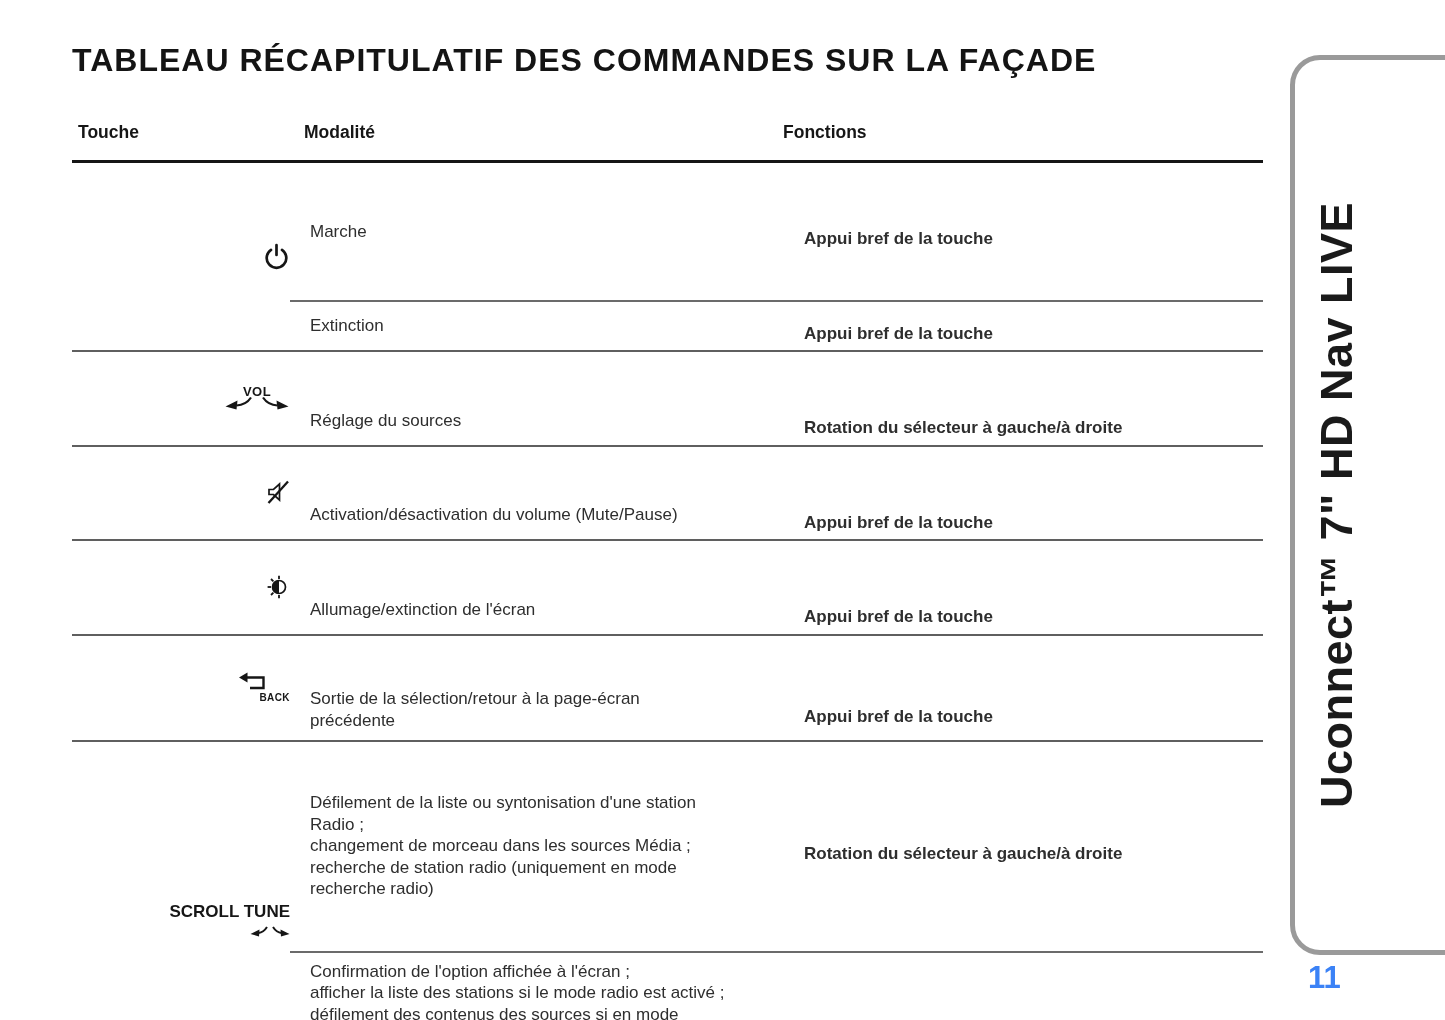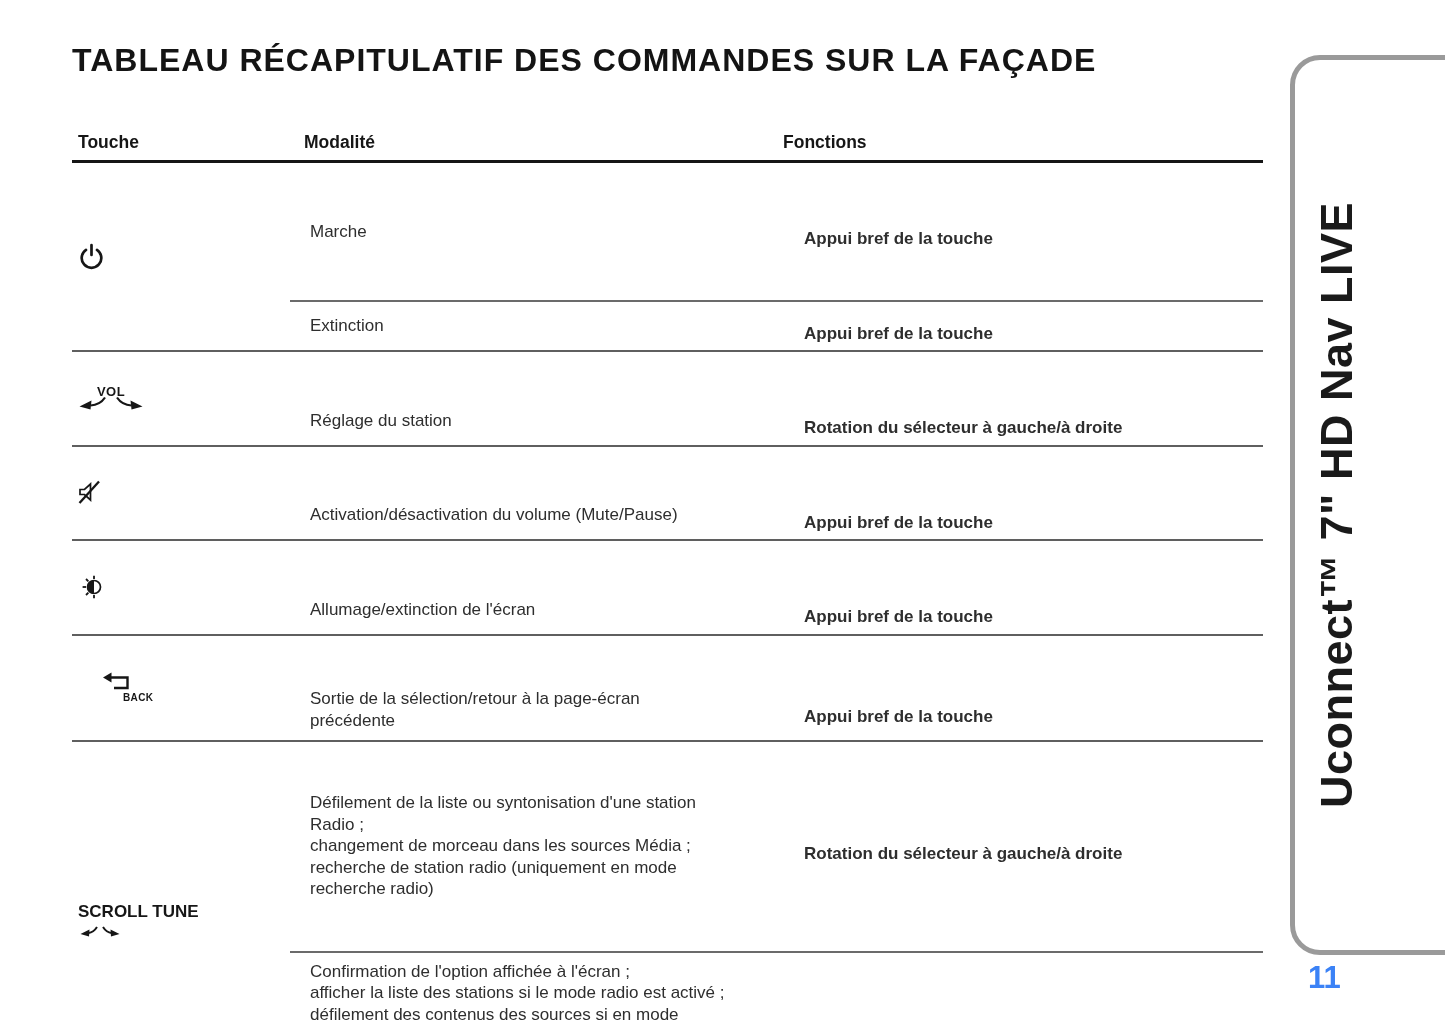--- a/index.html
+++ b/index.html
@@ -13,29 +13,29 @@
     font-size:32px; font-weight:bold; letter-spacing:1px;
     color:#141414; white-space:nowrap;
   }
   
   .cmd-table { position:absolute; left:72px; top:126px; width:1191px; }
   .thead {
     display:flex; height:34px; align-items:flex-end;
     border-bottom:3px solid #161616;
     font-weight:bold; font-size:17.5px; color:#161616;
   }
-  .hc { box-sizing:border-box; padding-bottom:7px; }
+  .hc { box-sizing:border-box; padding-bottom:17px; }
   .hc-touche { width:218px; padding-left:6px; }
   .hc-f { width:500px; padding-left:20px; }
   .hc-m { width:473px; padding-left:14px; }
 
   .group { display:flex; border-bottom:2px solid #5f5f5f; }
   .touche {
     width:218px; box-sizing:border-box; padding-left:6px;
-    display:flex; flex-direction:column; justify-content:center; align-items:flex-start;
+    display:flex; flex-direction:column; justify-content:center; align-items:flex-end;
   }
   .rows { width:973px; display:flex; flex-direction:column; }
   .subrow { display:flex; align-items:center; box-sizing:border-box;margin-top:44px; }
   .subrow + .subrow { border-top:2px solid #6b6b6b; }
   .cell-f, .cell-m {
     box-sizing:border-box; font-size:17px; line-height:21.5px;
     white-space:pre; color:#2e2e2e;
   }
   .cell-f { width:500px; padding:6px 0 6px 20px; }
   .cell-m { width:473px; padding:21px 0 6px 14px;font-weight:bold; }
@@ -110,21 +110,21 @@
           <svg width="66" height="15" viewBox="0 0 66 15" style="margin-top:-2px">
             <path d="M27 1.5 Q22 9 12.5 9.5" fill="none" stroke="#161616" stroke-width="2.2"></path>
             <polygon points="1.5,10.5 13.5,4.5 12.5,13.5" fill="#161616"></polygon>
             <path d="M39 1.5 Q44 9 53.5 9.5" fill="none" stroke="#161616" stroke-width="2.2"></path>
             <polygon points="64.5,10.5 52.5,4.5 53.5,13.5" fill="#161616"></polygon>
           </svg>
         </span>
       </div>
       <div class="rows">
         <div class="subrow mh34">
-          <div class="cell-f">Réglage du station</div>
+          <div class="cell-f">Réglage du sources</div>
           <div class="cell-m">Rotation du sélecteur à gauche/à droite</div>
         </div>
       </div>
     </div>
 
     <div class="group">
       <div class="touche">
         <span class="icon">
           <svg width="23" height="27" viewBox="0 0 23 27">
             <path d="M2 10.5 H6.5 L12.5 5 V21 L6.5 15.5 H2 Z" fill="none" stroke="#161616" stroke-width="1.7"></path>

